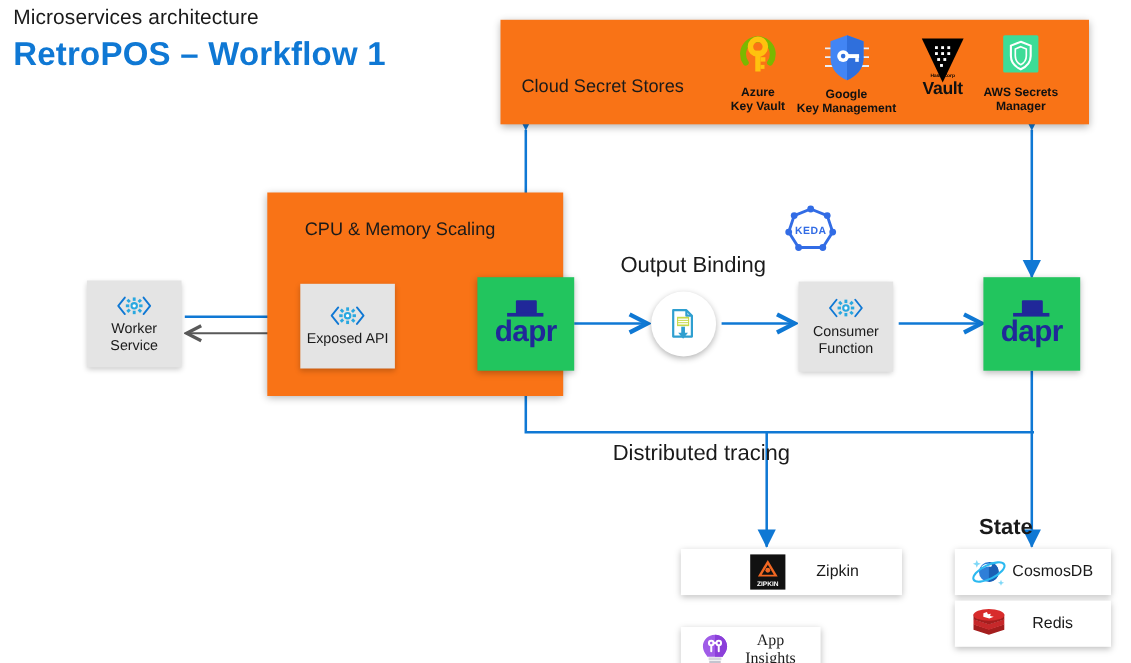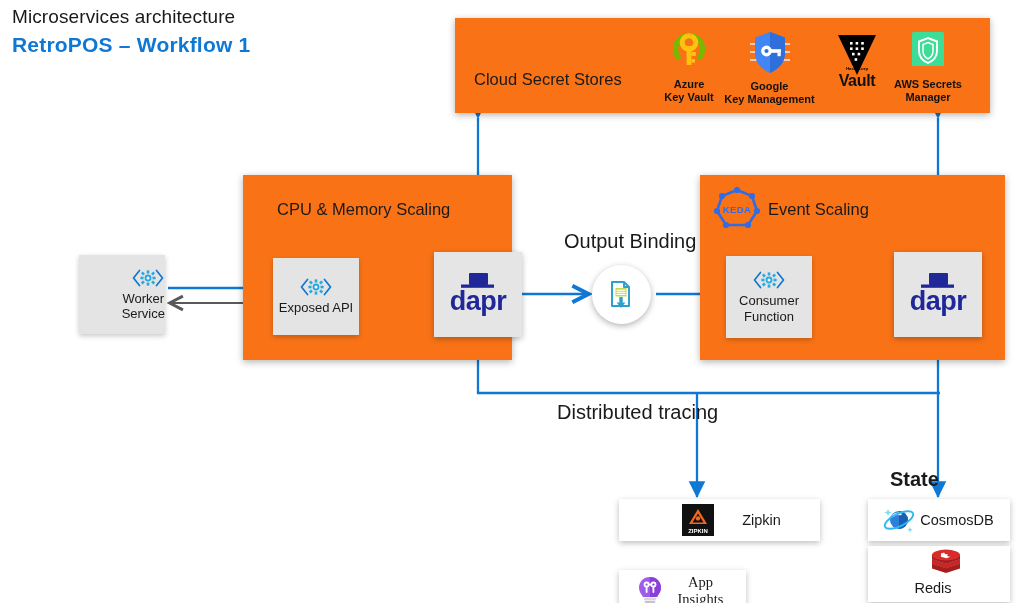--- a/index.html
+++ b/index.html
@@ -17,21 +17,21 @@
   }
   .abs{position:absolute;}
 
   
   #subtitle{
     left:12px; top:6px;
     font-size:19px; color:#1a1a1a; letter-spacing:.1px;
   }
   #maintitle{
     left:12px; top:33px;
-    font-size:21px; font-weight:bold; color:#0f78d4; letter-spacing:.2px;
+    font-size:30px; font-weight:bold; color:#0f78d4; letter-spacing:.2px;
   }
 
   
   .panel{
     background:#f97316;
     box-shadow:0 2px 7px rgba(0,0,0,.30);
   }
   .panel-title{
     position:absolute;
     font-size:16.5px; color:#1a1a1a; white-space:nowrap;
@@ -48,21 +48,21 @@
   .node-label{
     font-size:13px; color:#1a1a1a; line-height:1.16; margin-top:3px;
     white-space:pre-line;
   }
 
   
   .msvc{display:block;}
 
   
   .dapr-tile{
-    background:#e5e5e5;
+    background:#22c55e;
     box-shadow:0 2px 6px rgba(0,0,0,.28);
     display:flex;align-items:center;justify-content:center;
   }
 
   
   .ob-circle{
     background:#ffffff;border-radius:50%;
     box-shadow:0 2px 6px rgba(0,0,0,.30);
     display:flex;align-items:center;justify-content:center;
   }
@@ -205,41 +205,38 @@
       <path d="M21,12.5 L26,14.5 V21 C26,25 23.4,27.6 21,28.8 C18.6,27.6 16,25 16,21 V14.5 Z" fill="none" stroke="#ffffff" stroke-width="1.5"></path>
     </svg>
     <div class="logo-cap">AWS Secrets
 Manager</div>
   </div>
 
   <div class="abs panel" style="left:243px;top:175px;width:269px;height:185px;">
     <div class="panel-title" style="left:34px;top:25px;">CPU &amp; Memory Scaling</div>
   </div>
 
-  <div class="abs panel" style="left:700px;top:175px;width:305px;height:185px;">
-    <div class="panel-title" style="left:68px;top:25px;">Event Scaling</div>
-  </div>
 
   <div class="abs" style="left:712px;top:186px;">
     <svg width="50" height="48" viewBox="0 0 50 48">
       <polygon points="25,4 40,10 45,25 36,39 14,39 5,25 10,10" fill="none" stroke="#326ce5" stroke-width="2.6"></polygon>
       <g fill="#326ce5">
         <circle cx="25" cy="4" r="3.1"></circle>
           <circle cx="40" cy="10" r="3.1"></circle>
         <circle cx="45" cy="25" r="3.1"></circle>
           <circle cx="36" cy="39" r="3.1"></circle>
         <circle cx="14" cy="39" r="3.1"></circle>
           <circle cx="5" cy="25" r="3.1"></circle>
         <circle cx="10" cy="10" r="3.1"></circle>
       </g>
       <text x="25" y="27" font-family="Liberation Sans, sans-serif" font-size="9.5" font-weight="bold" fill="#326ce5" text-anchor="middle" letter-spacing="0.4">KEDA</text>
     </svg>
   </div>
 
-  <div class="abs node" style="left:79px;top:255px;width:86px;height:79px;align-items:flex-end;">
+  <div class="abs node" style="left:79px;top:255px;width:86px;height:79px;">
     <svg class="msvc" width="34" height="20" viewBox="0 0 34 20">
       <path d="M8.5,2.5 L2.5,10 L8.5,17.5" fill="none" stroke="#0f78d4" stroke-width="1.7" stroke-linecap="round" stroke-linejoin="round"></path>
       <path d="M25.5,2.5 L31.5,10 L25.5,17.5" fill="none" stroke="#0f78d4" stroke-width="1.7" stroke-linecap="round" stroke-linejoin="round"></path>
       <g fill="#29a8e0">
         <circle cx="17" cy="10" r="3.4"></circle>
         <rect x="15.7" y="2.4" width="2.6" height="3.1"></rect>
         <rect x="15.7" y="14.5" width="2.6" height="3.1"></rect>
         <rect x="9.4" y="8.7" width="3.1" height="2.6"></rect>
         <rect x="21.5" y="8.7" width="3.1" height="2.6"></rect>
         <rect x="10.6" y="4" width="2.6" height="3.1" transform="rotate(-45 11.9 5.5)"></rect>
@@ -371,21 +368,21 @@
         <ellipse cx="17" cy="16" rx="15.5" ry="6.2" fill="none" stroke="#2bb9f0" stroke-width="1.9" transform="rotate(-26 17 16)"></ellipse>
         <g fill="#7fd8f7">
           <path d="M6,5 l1,2.6 l2.6,1 l-2.6,1 l-1,2.6 l-1,-2.6 l-2.6,-1 l2.6,-1 Z"></path>
           <path d="M28,23 l0.8,2 l2,0.8 l-2,0.8 l-0.8,2 l-0.8,-2 l-2,-0.8 l2,-0.8 Z"></path>
         </g>
       </svg>
     </div>
     <div class="store-name">CosmosDB</div>
   </div>
 
-  <div class="abs store-row" style="left:868px;top:546px;width:142px;height:56px;flex-direction:column;">
+  <div class="abs store-row" style="left:868px;top:546px;width:142px;height:42px;">
     <div class="store-ico">
       <svg width="32" height="32" viewBox="0 0 32 32">
         <g>
           <path d="M16,21 L30,16.6 V21.4 L16,26 L2,21.4 V16.6 Z" fill="#a41e1e"></path>
           <path d="M16,16.4 L30,12 V16.8 L16,21.4 L2,16.8 V12 Z" fill="#c6282a"></path>
           <path d="M16,11.8 L30,7.4 V12.2 L16,16.8 L2,12.2 V7.4 Z" fill="#a41e1e"></path>
           <ellipse cx="16" cy="8" rx="14" ry="5.4" fill="#d82c2c"></ellipse>
           <path d="M11,6.4 l3.2,-1 l0.9,1.9 l2.6,-0.4 l-0.6,2 l3.3,0.8 l-4,1.5 l-5.5,-1.5 Z" fill="#ffffff"></path>
         </g>
       </svg>

